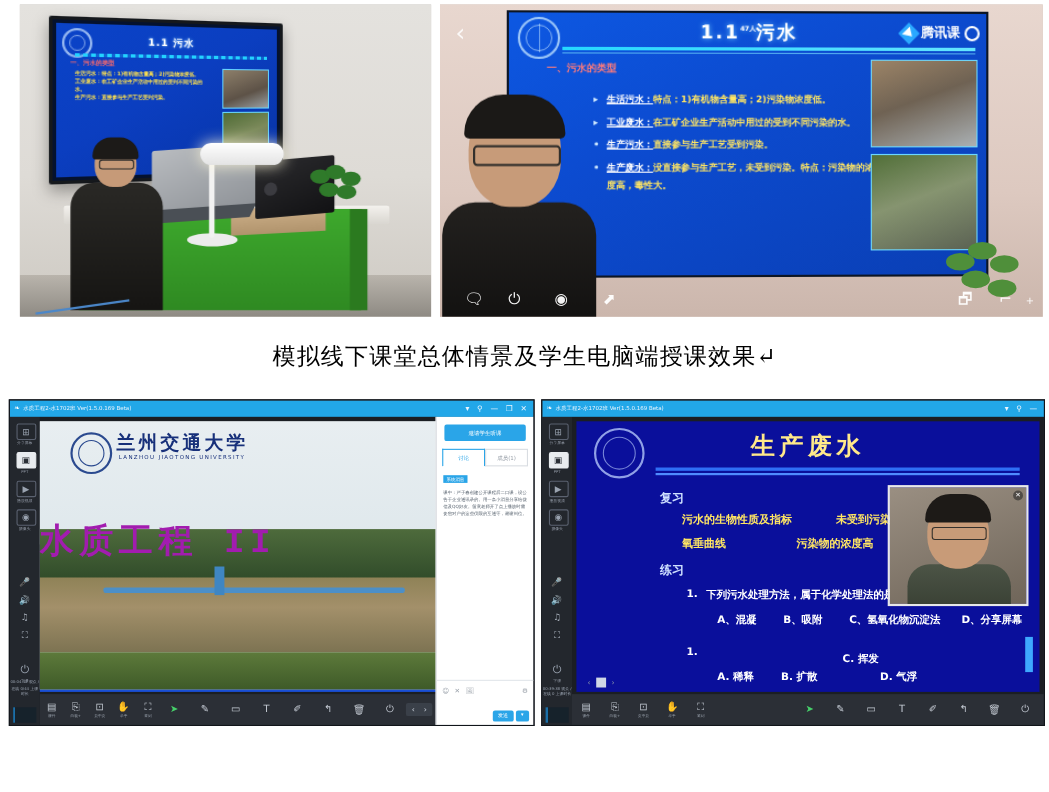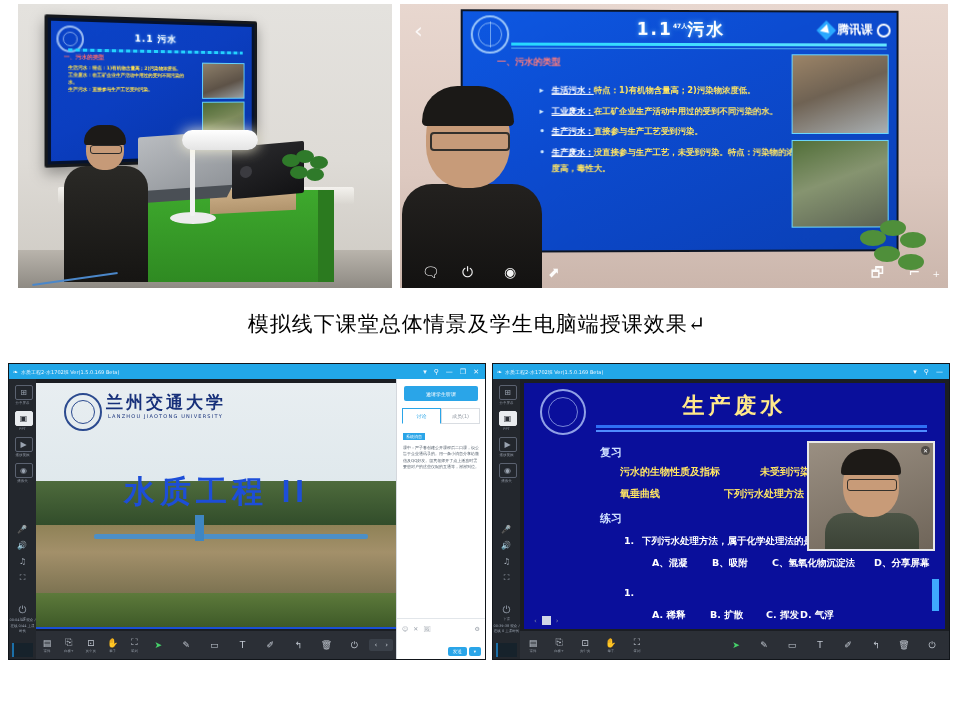--- a/index.html
+++ b/index.html
@@ -172,22 +172,22 @@
     background:linear-gradient(180deg,#5d7a3b,#3e5a28);}
   .bridge{position:absolute;left:16%;right:8%;top:62%;height:5px;background:#4c8fc7;border-radius:2px;}
   .tower{position:absolute;left:44%;top:54%;width:9px;height:26px;background:#3f86c2;}
   .ulogo{position:absolute;left:28px;top:10px;width:34px;height:34px;border-radius:50%;
     border:2px solid #2b4a8f;}
   .ulogo:after{content:"";position:absolute;inset:5px;border-radius:50%;border:1px solid #2b4a8f;}
   .uname{position:absolute;left:70px;top:8px;color:#17307a;font-size:17px;font-weight:bold;
     letter-spacing:3px;font-family:Liberation Sans, sans-serif;}
   .uname-en{position:absolute;left:72px;top:30px;color:#17307a;font-size:5px;letter-spacing:1.2px;
     font-family:"DejaVu Sans",sans-serif;}
-  .ptitle{position:absolute;left:0;right:0;top:88px;text-align:center;color:#1d4ed8;
-    font-size:31px;font-weight:bold;letter-spacing:5px;font-family:Liberation Sans, sans-serif;}
+  .ptitle{position:absolute;left:0;right:0;top:88px;text-align:left;color:#a21caf;
+    font-size:31px;font-weight:bold;letter-spacing:5px;font-family:Liberation Mono, monospace;}
   .pteacher{position:absolute;right:22px;bottom:26px;color:#0d1f9c;font-size:17px;font-weight:bold;
     letter-spacing:2px;font-family:"DejaVu Sans",sans-serif;}
   .progress{position:absolute;left:0;right:0;bottom:30px;height:2px;background:#1a4fd6;}
   .side{position:absolute;right:0;top:15px;bottom:0;width:88px;background:#fff;border-left:1px solid #d4d8dd;}
   .side-btn{margin:7px 7px 0;height:15px;background:#2aa5e8;border-radius:2px;color:#fff;font-size:5px;
     display:flex;align-items:center;justify-content:center;font-family:"DejaVu Sans",sans-serif;}
   .side-tabs{display:flex;margin:7px 5px 0;}
   .side-tab{flex:1;height:14px;border:1px solid #d9dde2;font-size:5px;color:#9aa1aa;
     display:flex;align-items:center;justify-content:center;font-family:"DejaVu Sans",sans-serif;}
   .side-tab.act{color:#2aa5e8;border-color:#2aa5e8;border-bottom-color:#fff;}
@@ -493,35 +493,35 @@
         <div class="rlogo"></div>
         <div class="rtitle">生产废水</div>
         <div class="rrule"></div>
         <div class="rrule2"></div>
 
         <div class="rsec" style="left:76px;top:62px">复习</div>
         <div class="rkw" style="left:96px;top:82px">污水的生物性质及指标</div>
         <div class="rkw" style="left:236px;top:82px">未受到污染</div>
         <div class="rkw" style="left:302px;top:82px">水体自净</div>
         <div class="rkw" style="left:96px;top:104px">氧垂曲线</div>
-        <div class="rkw" style="left:200px;top:104px">下列污水处理方法</div>
+        <div class="rkw" style="left:200px;top:104px">污染物的浓度高</div>
 
         <div class="rsec" style="left:76px;top:128px">练习</div>
 
         <div class="rq" style="left:100px;top:152px">1.</div>
         <div class="rq" style="left:118px;top:152px">下列污水处理方法，属于化学处理法的是</div>
         <div class="rq" style="left:128px;top:174px">A、混凝</div>
         <div class="rq" style="left:188px;top:174px">B、吸附</div>
         <div class="rq" style="left:248px;top:174px">C、氢氧化物沉淀法</div>
         <div class="rq" style="left:350px;top:174px">D、分享屏幕</div>
 
         <div class="rq" style="left:100px;top:204px">1.</div>
         <div class="rq" style="left:128px;top:226px">A. 稀释</div>
         <div class="rq" style="left:186px;top:226px">B. 扩散</div>
-        <div class="rq" style="left:242px;top:226px">C. 挥发</div>
+        <div class="rq" style="left:242px;top:210px">C. 挥发</div>
         <div class="rq" style="left:276px;top:226px">D. 气浮</div>
 
         <div class="rcam">
           <div class="c-body"></div>
           <div class="c-head"></div>
           <div class="c-hair"></div>
           <div class="c-glass"></div>
           <div class="c-close">✕</div>
         </div>
 

